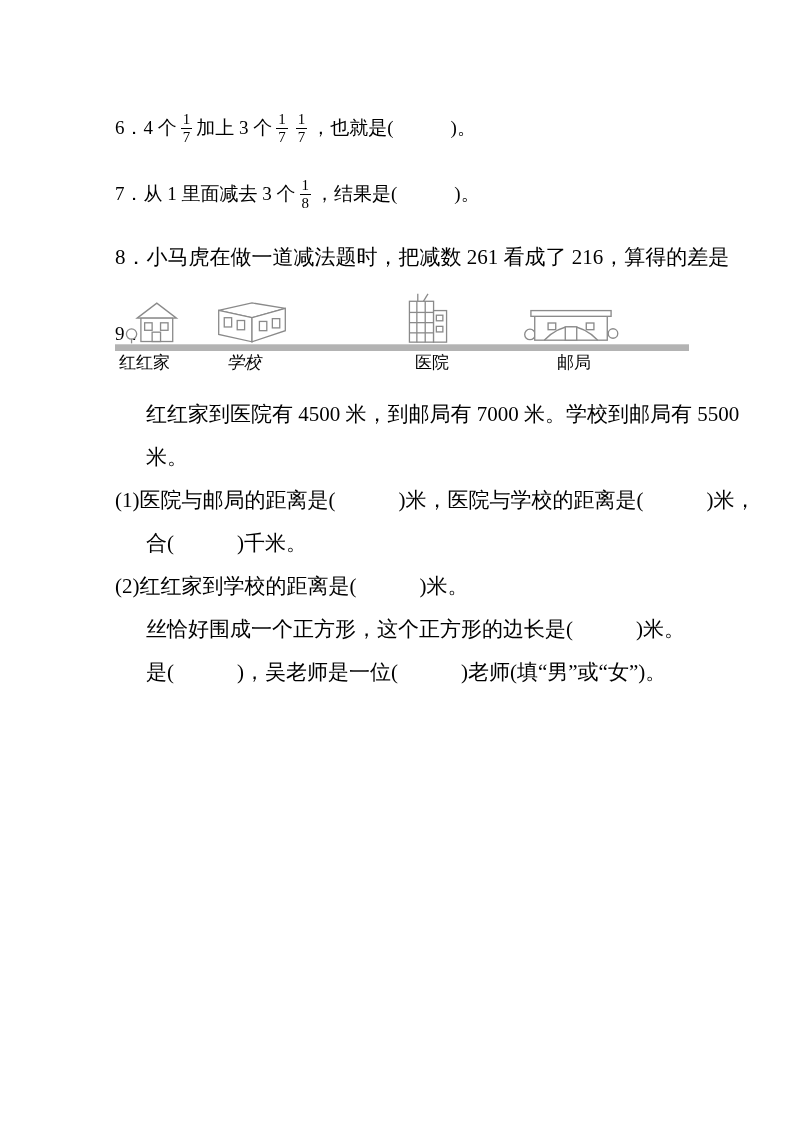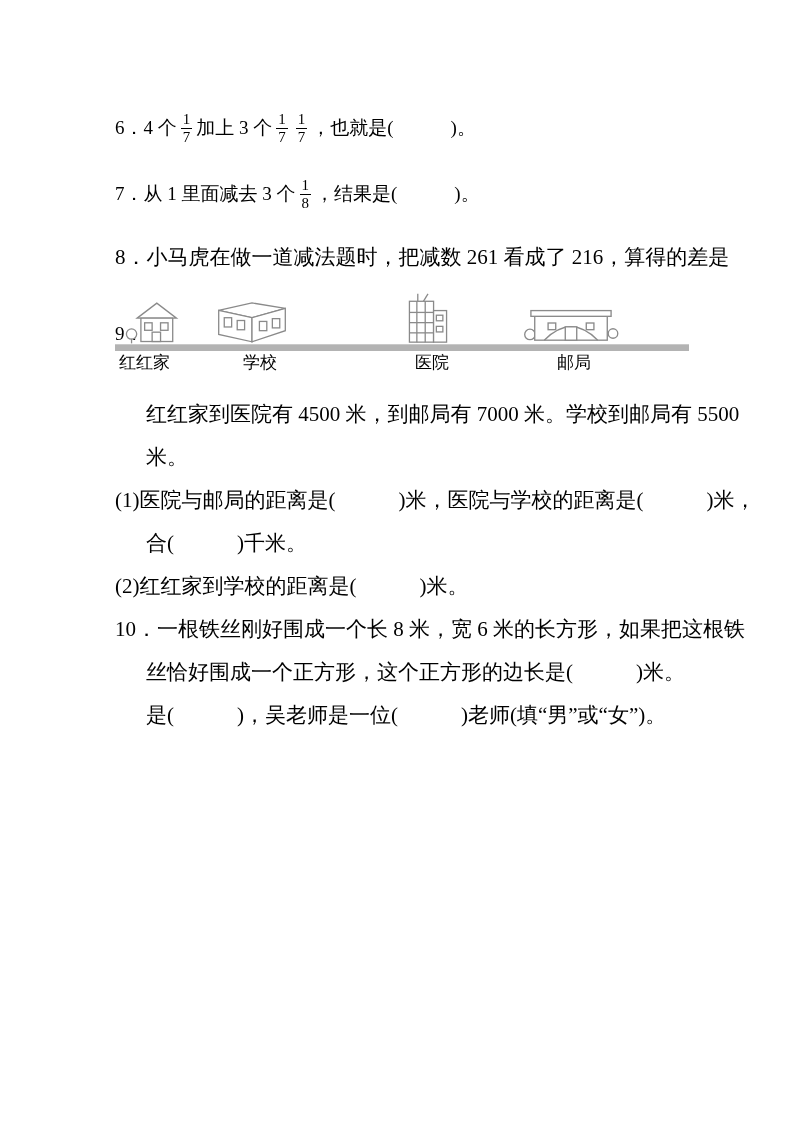--- a/index.html
+++ b/index.html
@@ -51,21 +51,21 @@
   .bld svg { display:block; }
   .bld-home { left:10px; }
   .bld-school { left:100px; }
   .bld-hospital { left:286px; }
   .bld-post { left:408px; }
   .fig-label {
     position:absolute; bottom:-2px;
     font-size:17px; line-height:20px; white-space:nowrap;
   }
   .lbl-home { left:4px;text-align:center; }
-  .lbl-school { left:128px; }
+  .lbl-school { left:112px;font-style:italic; }
   .lbl-hospital { left:300px; }
   .lbl-post { left:442px; }
   .q9text { margin-top:22px; }
 </style>
 </head>
 <body>
 
 <div class="sheet">
 
   <div class="fracline">
@@ -167,21 +167,20 @@
 
   <div class="q9text">
     <div class="line indent">红红家到医院有 4500 米，到邮局有 7000 米。学校到邮局有 5500</div>
     <div class="line indent">米。</div>
     <div class="line">(1)医院与邮局的距离是(　　　)米，医院与学校的距离是(　　　)米，</div>
     <div class="line indent">合(　　　)千米。</div>
     <div class="line">(2)红红家到学校的距离是(　　　)米。</div>
   </div>
 
   <div>
-    <div class="line"><span>10．</span><span>一根铁丝刚好围成一个长 8 米，宽 6 米的长方形，如果把这根铁</span></div>
     <div class="line indent">丝恰好围成一个正方形，这个正方形的边长是(　　　)米。</div>
   </div>
 
 
   <div>
     <div class="line indent">是(　　　)，吴老师是一位(　　　)老师(填“男”或“女”)。</div>
   </div>
 
 </div>
 

